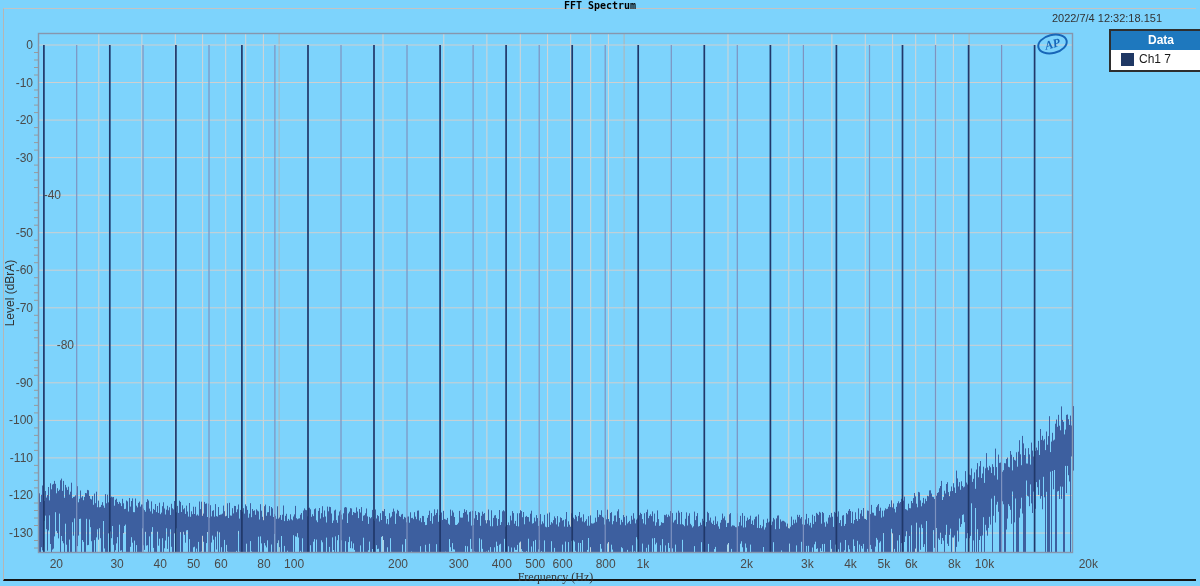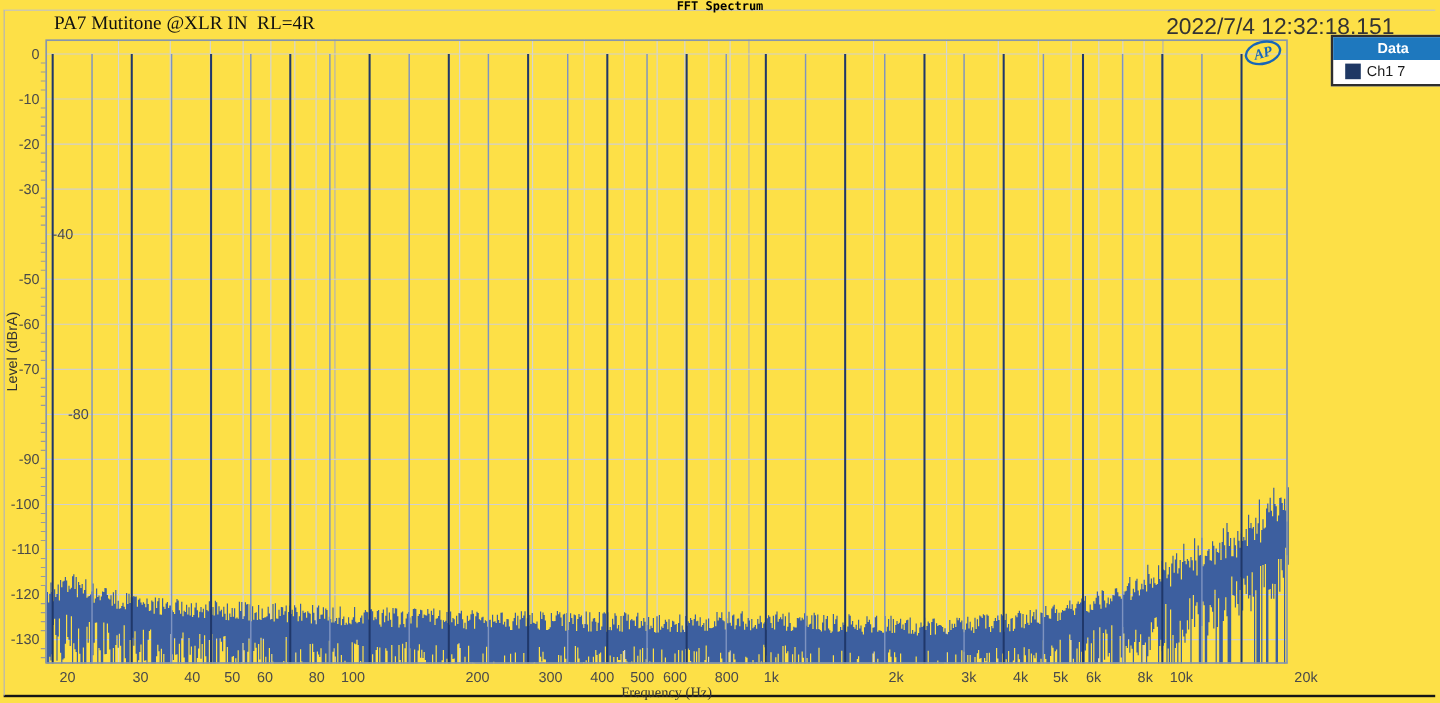--- a/index.html
+++ b/index.html
@@ -1,25 +1,25 @@
 <!DOCTYPE html>
 <html><head>
 <meta charset="utf-8">
 <style>
   html,body{margin:0;padding:0;background:#fff;}
-  #screen{position:relative;width:1200px;height:586px;background:#fde047;overflow:hidden;
+  #screen{position:relative;width:1200px;height:586px;background:#7dd3fc;overflow:hidden;
           font-family:"Liberation Sans",sans-serif;}
   .panel-frame{position:absolute;left:3px;top:8px;width:1193px;height:573px;
                border-top:1px solid #c3c3c3;border-left:1px solid #b5b5b5;
                border-bottom:2px solid #151515;box-sizing:border-box;}
   .top-title{position:absolute;left:0;right:0;top:0;text-align:center;
              font-family:"DejaVu Sans Mono",monospace;font-size:10px;font-weight:bold;color:#000;}
   .graph-title{position:absolute;left:45px;top:11px;font-family:"Liberation Serif",serif;
                font-size:16px;color:#111;white-space:pre;}
-  .timestamp{position:absolute;right:38px;top:12px;font-size:19px;color:#333;}
+  .timestamp{position:absolute;right:38px;top:12px;font-size:11px;color:#333;}
   .plot-svg{position:absolute;left:38px;top:33px;overflow:visible;}
   .ylab{position:absolute;width:32px;text-align:right;font-size:12px;color:#4a4a4a;height:14px;line-height:14px;}
   .xlab{position:absolute;width:50px;text-align:right;font-size:12px;color:#4a4a4a;top:557px;}
   .yaxis-title{position:absolute;left:10px;top:293px;transform:translate(-50%,-50%) rotate(-90deg);
                white-space:nowrap;font-size:12px;color:#333;}
   .xaxis-title{position:absolute;left:38px;width:1035px;top:570px;text-align:center;
                font-size:12px;color:#333;font-family:Liberation Serif, serif;}
   .ap-logo{position:absolute;left:1037px;top:34px;width:27px;height:16px;border:2px solid #1766b8;
            border-radius:50%;transform:rotate(-14deg);display:flex;align-items:center;justify-content:center;}
   .ap-logo i{font-family:"Liberation Serif",serif;font-style:italic;font-weight:bold;
@@ -32,21 +32,20 @@
   .legend-swatch{width:13px;height:13px;flex:0 0 13px;}
   .legend-label{font-size:12px;color:#1a1a1a;}
 </style>
 </head>
 <body>
 
 <div id="screen">
   <div class="panel-frame"></div>
 
   <div class="top-title">FFT Spectrum</div>
-  <div class="graph-title">PA7 Mutitone @XLR IN  RL=4R</div>
   <div class="timestamp">2022/7/4 12:32:18.151</div>
 
   <svg id="plot" class="plot-svg" width="1035" height="520" viewBox="0 0 1035 520">
       <line x1="60.8" y1="0" x2="60.8" y2="520" stroke="#d4d4d4" stroke-width="1"></line>
       <line x1="103.9" y1="0" x2="103.9" y2="520" stroke="#d4d4d4" stroke-width="1"></line>
       <line x1="137.3" y1="0" x2="137.3" y2="520" stroke="#d4d4d4" stroke-width="1"></line>
       <line x1="164.6" y1="0" x2="164.6" y2="520" stroke="#d4d4d4" stroke-width="1"></line>
       <line x1="187.7" y1="0" x2="187.7" y2="520" stroke="#d4d4d4" stroke-width="1"></line>
       <line x1="207.7" y1="0" x2="207.7" y2="520" stroke="#d4d4d4" stroke-width="1"></line>
       <line x1="225.4" y1="0" x2="225.4" y2="520" stroke="#d4d4d4" stroke-width="1"></line>

